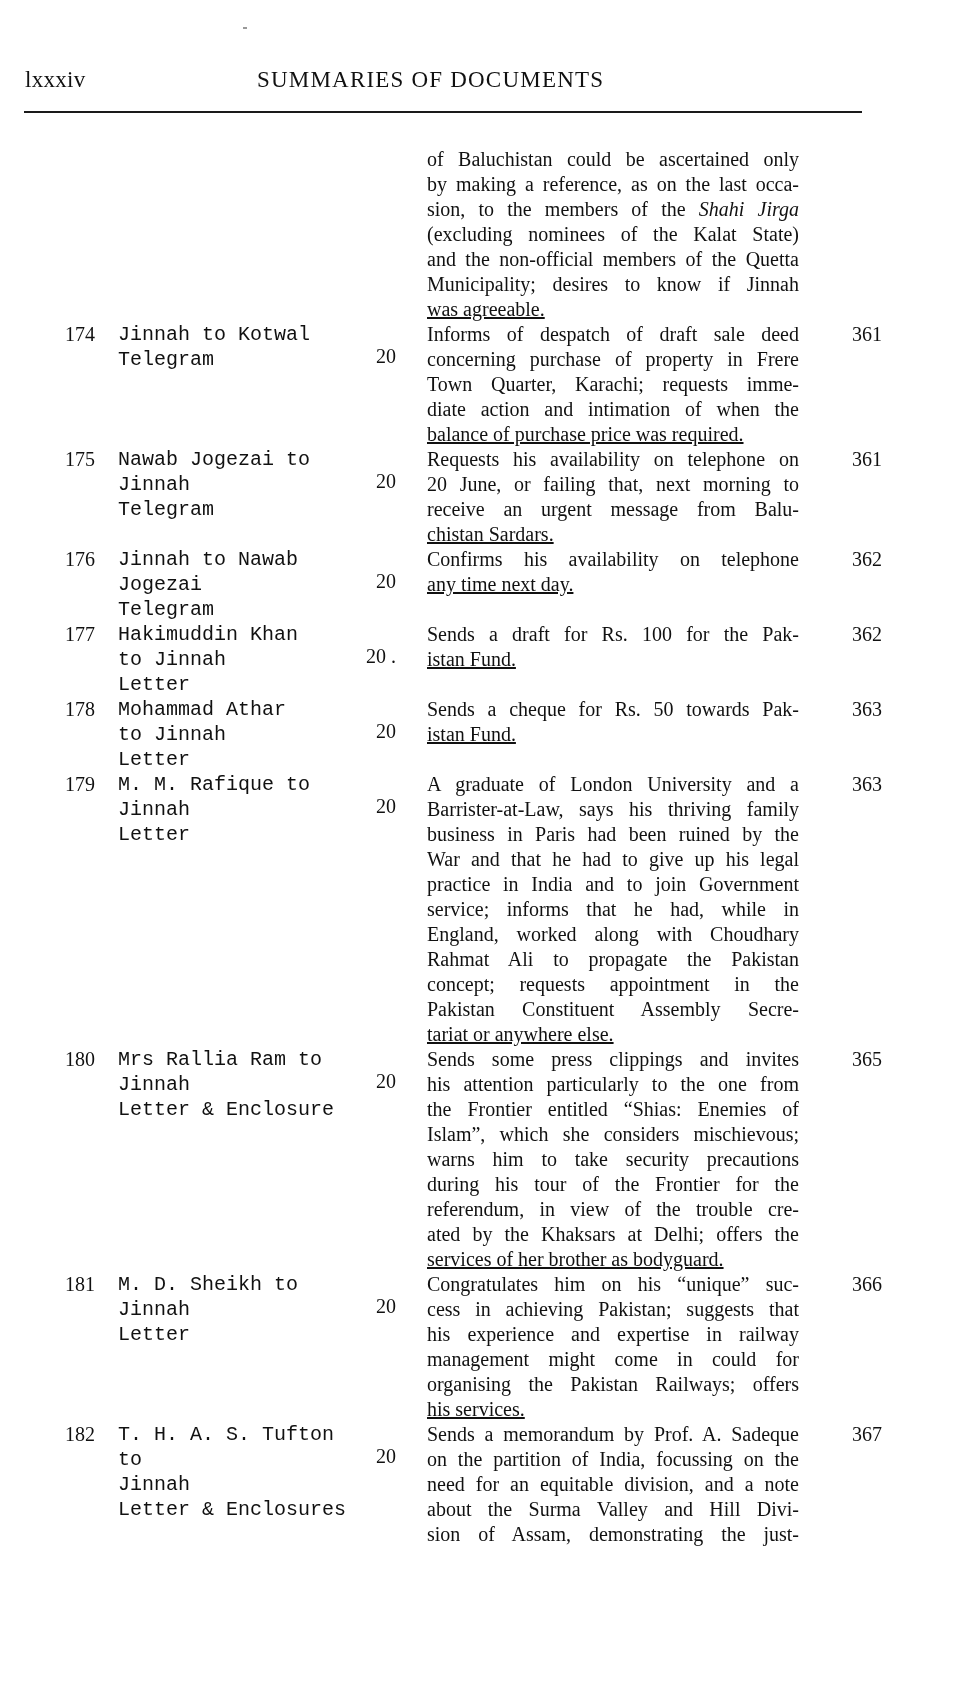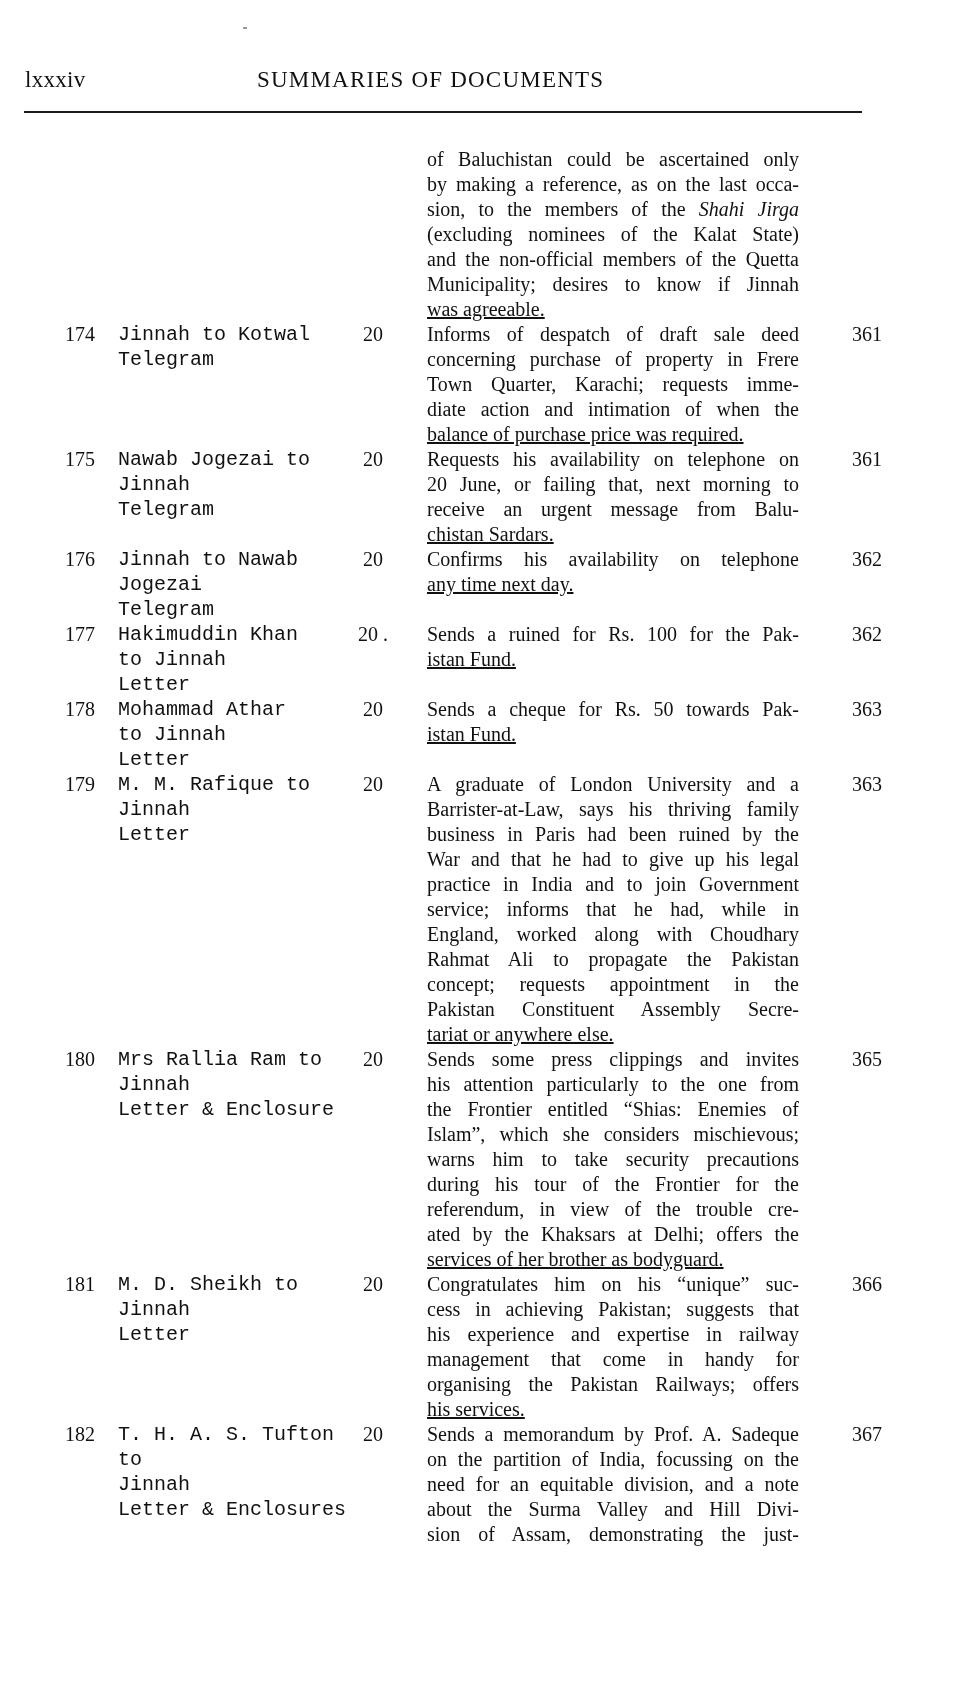--- a/index.html
+++ b/index.html
@@ -74,23 +74,24 @@
       flex: none;
     }
     .col-corr {
       width: 232px;
       padding-left: 23px;
       flex: none;
     }
     .col-corr span { display: block; font-family: Liberation Mono, monospace; }
     .col-date {
       width: 46px;
-      text-align: center;
+      text-align: right;
       flex: none;
       white-space: pre;
+      margin-top: 22px;
     }
     .col-summary {
       width: 372px;
       margin-left: 31px;
       flex: none;
       text-align: justify;
       hyphens: manual;
     }
     .col-summary span.line {
       display: block;
@@ -185,21 +186,21 @@
       </div>
       <div class="entry">
         <div class="col-num">177</div>
         <div class="col-corr">
           <span>Hakimuddin Khan</span>
           <span>to Jinnah</span>
           <span>Letter</span>
         </div>
         <div class="col-date">20 .</div>
         <div class="col-summary">
-          <span class="line">Sends a ruined for Rs. 100 for the Pak-</span>
+          <span class="line">Sends a draft for Rs. 100 for the Pak-</span>
           <span class="line last">istan Fund.</span>
         </div>
         <div class="col-page">362</div>
       </div>
       <div class="entry">
         <div class="col-num">178</div>
         <div class="col-corr">
           <span>Mohammad Athar</span>
           <span>to Jinnah</span>
           <span>Letter</span>
@@ -260,21 +261,21 @@
         <div class="col-corr">
           <span>M. D. Sheikh to</span>
           <span>Jinnah</span>
           <span>Letter</span>
         </div>
         <div class="col-date">20</div>
         <div class="col-summary">
           <span class="line">Congratulates him on his “unique” suc-</span>
           <span class="line">cess in achieving Pakistan; suggests that</span>
           <span class="line">his experience and expertise in railway</span>
-          <span class="line">management that come in handy for</span>
+          <span class="line">management might come in could for</span>
           <span class="line">organising the Pakistan Railways; offers</span>
           <span class="line last">his services.</span>
         </div>
         <div class="col-page">366</div>
       </div>
       <div class="entry">
         <div class="col-num">182</div>
         <div class="col-corr">
           <span>T. H. A. S. Tufton to</span>
           <span>Jinnah</span>

